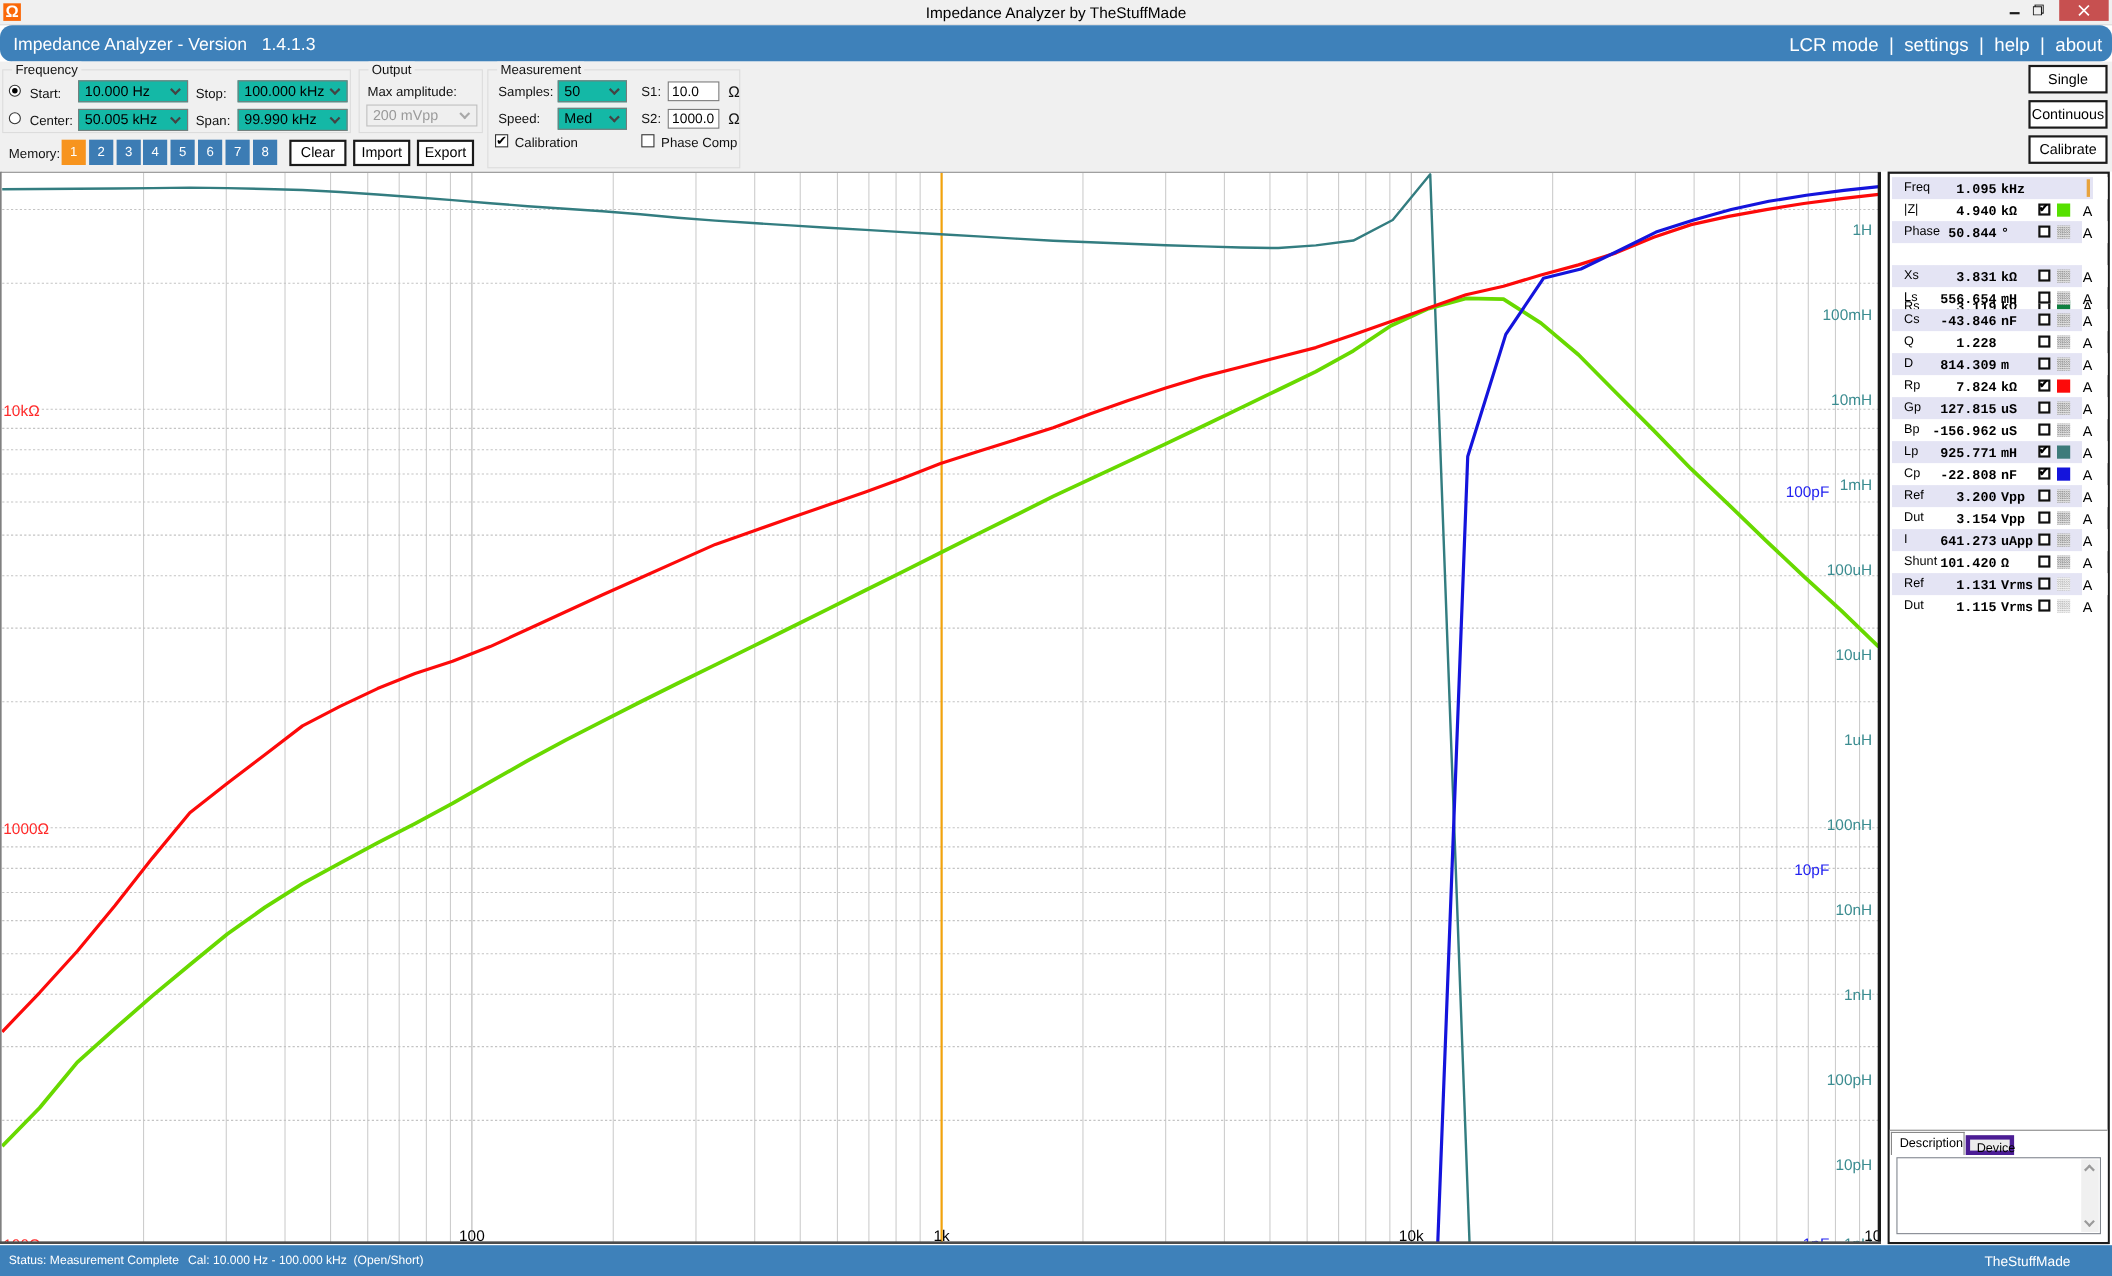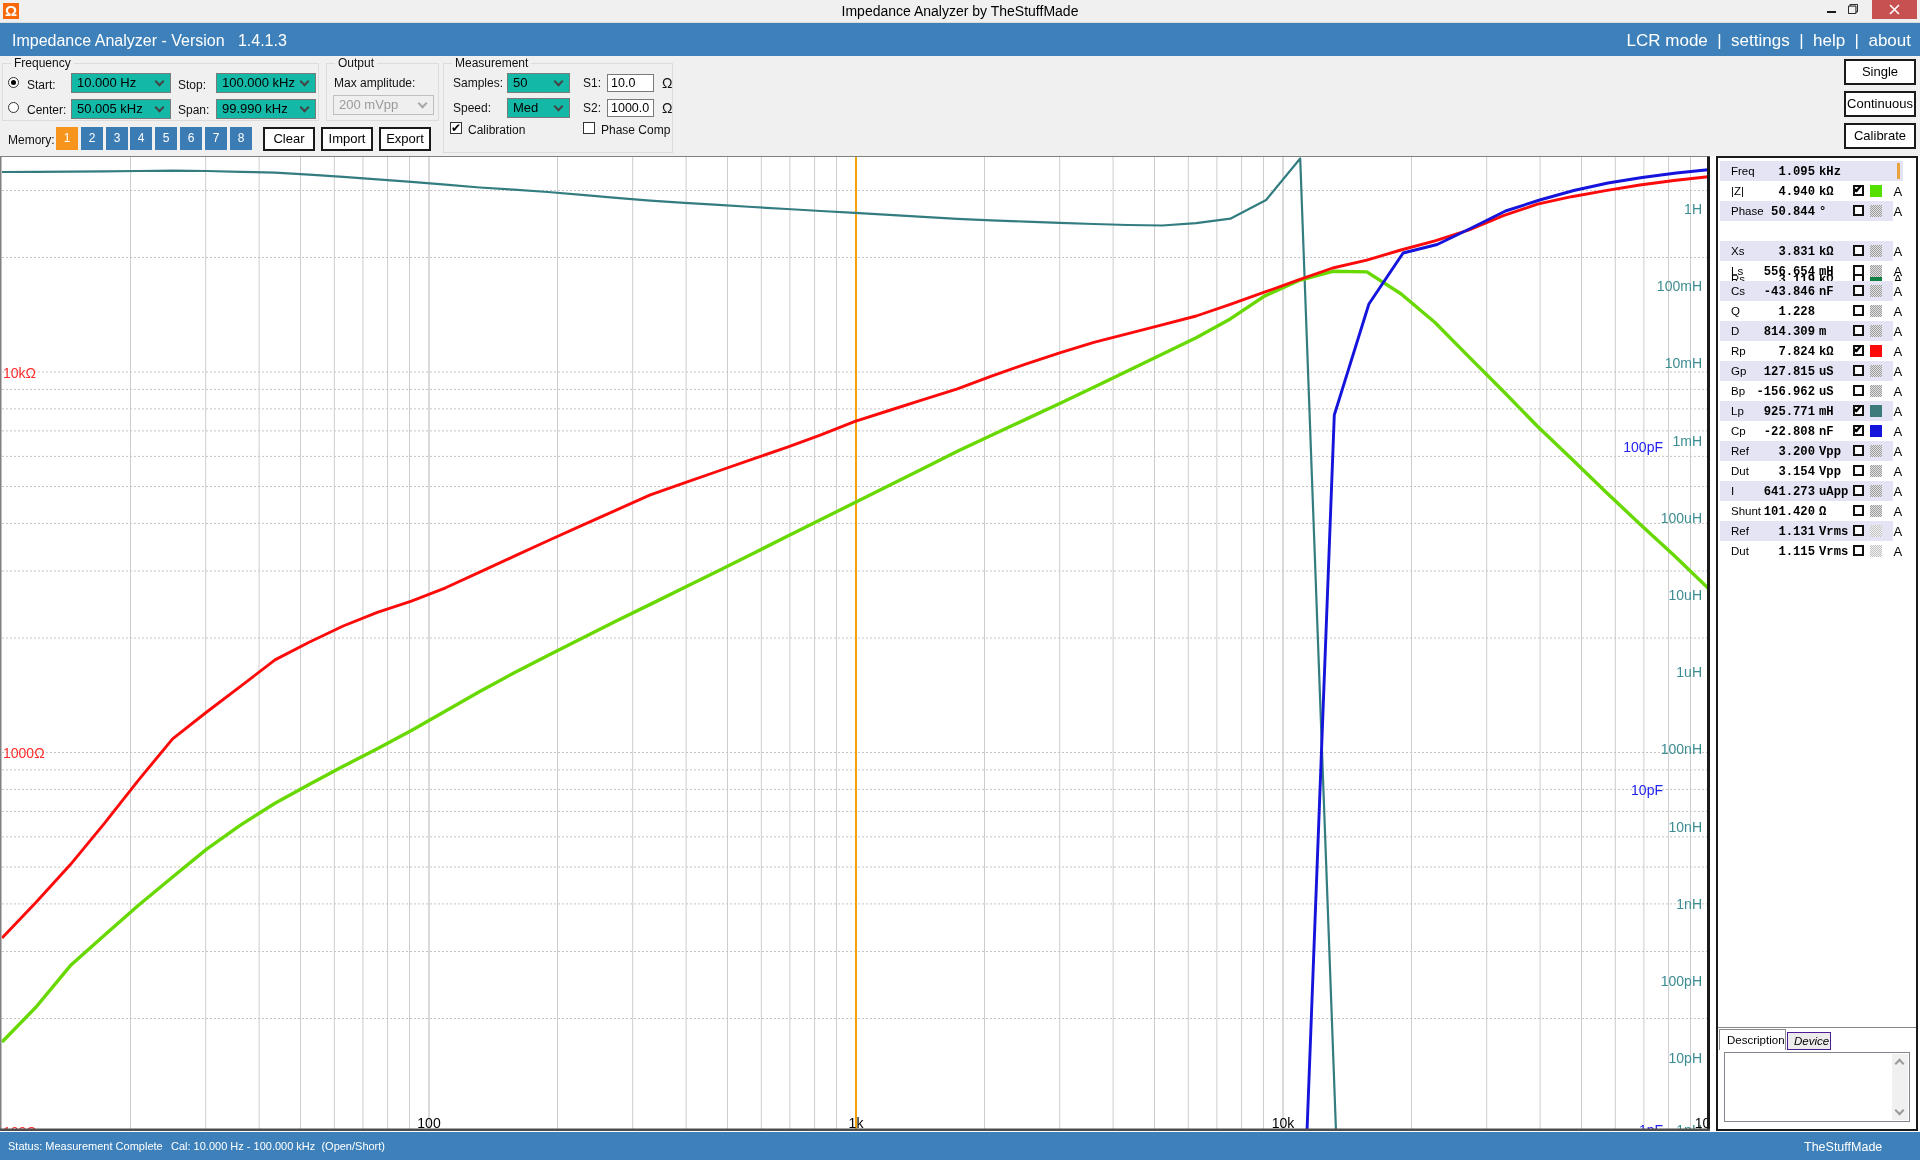--- a/index.html
+++ b/index.html
@@ -9,21 +9,21 @@
 
 #titlebar { position:absolute; left:0; top:0; width:1920px; height:23px; background:#f0f0f0; }
 #appicon { position:absolute; left:3px; top:3px; width:16px; height:16px; background:#fb6808; color:#fff; font-size:15px; font-weight:bold; text-align:center; line-height:16px; }
 #wtitle { position:absolute; left:0; top:3px; width:1920px; text-align:center; font-size:14px; color:#000; }
 #btn-close { position:absolute; left:1872px; top:0; width:45px; height:19px; background:#c75050; }
 #btn-close svg { position:absolute; left:17px; top:4px; }
 #icon-min { position:absolute; left:1827px; top:11px; width:9px; height:2px; background:#1a1a1a; }
 #icon-max { position:absolute; left:1848px; top:4px; width:10px; height:10px; }
 
 
-#menubar { position:absolute; left:0; top:23px; width:1920px; height:33px; background:#3e81ba; color:#fff; }
+#menubar { position:absolute; left:0; top:23px; width:1920px; height:33px; background:#3e81ba; color:#fff;border-radius:11px; }
 #menutitle { position:absolute; left:24px; top:7px; font-size:18px; }
 #menuright { position:absolute; right:9px; top:8px; font-size:17px; }
 
 
 #toolbar { position:absolute; left:0; top:56px; width:1920px; height:100px; background:#f0f0f0; }
 .gbox { position:absolute; border:1px solid #dcdcdc; }
 .gbox > .glabel { position:absolute; top:-8px; left:8px; background:#f0f0f0; padding:0 3px; font-size:12px; color:#111; }
 .lbl { position:absolute; font-size:12px; color:#111; white-space:nowrap; }
 .combo { position:absolute; height:20px; background:#14b8a6; border:1px solid #7a7a7a; font-size:13px; color:#000; line-height:18px; padding-left:5px; white-space:nowrap; }
 .combo .chev { position:absolute; right:7px; top:5px; width:7px; height:7px; border-right:2px solid #444; border-bottom:2px solid #444; transform:rotate(45deg); transform-origin:center; margin-top:-1px; }
@@ -45,21 +45,21 @@
 .prow .un { position:absolute; left:99px; top:3.5px; font-family:"Liberation Mono", monospace; font-size:12.2px; font-weight:bold; }
 .prow .cb { position:absolute; left:132.5px; top:4px; width:11px; height:11px; border:2px solid #111; background:#fff; }
 .prow .cb.on::after { content:"\2714"; position:absolute; left:-1px; top:-4px; font-size:11px; font-weight:bold; color:#000; }
 .prow .sq { position:absolute; left:150px; top:4px; width:12px; height:12px; }
 .prow .alab { position:absolute; left:173.5px; top:3px; font-size:13px; }
 .sq.dith { background-image:repeating-conic-gradient(#9c9c9c 0 25%, #e2e2e2 0 50%); background-size:2px 2px; }
 .sq.dith2 { background-image:repeating-conic-gradient(#c2c2c2 0 25%, #f2f2f2 0 50%); background-size:2px 2px; }
 
 #tabs { position:absolute; left:0; top:869px; width:198px; height:102px; background:#fff; border-top:1px solid #888; }
 #tab1 { position:absolute; left:1px; top:1px; width:67px; height:21px; background:#fff; border:1px solid #888; border-bottom:none; font-size:11.5px; padding:4px 0 0 7px; white-space:nowrap; }
-#tab2 { position:absolute; left:69px; top:4px; width:44px; height:18px; background:#ececec; border:1px solid #4c1d95; font-size:11.5px; padding:2px 0 0 6px; white-space:nowrap;font-style:italic; }
+#tab2 { position:absolute; left:69px; top:4px; width:44px; height:18px; background:#ececec; border:4px solid #4c1d95; font-size:11.5px; padding:2px 0 0 6px; white-space:nowrap; }
 #dtext { position:absolute; left:6px; top:24px; width:186px; height:70px; background:#fff; border:1px solid #82878f; }
 #dscroll { position:absolute; right:1px; top:1px; width:16px; height:66px; background:#f0f0f0; }
 .sarr { position:absolute; left:4px; width:7px; height:7px; border-right:2px solid #9a9a9a; border-bottom:2px solid #9a9a9a; }
 
 
 #statusbar { position:absolute; left:0; top:1132px; width:1920px; height:28px; background:#3e81ba; color:#fff; font-size:11px; }
 </style>
 </head>
 <body>
 

